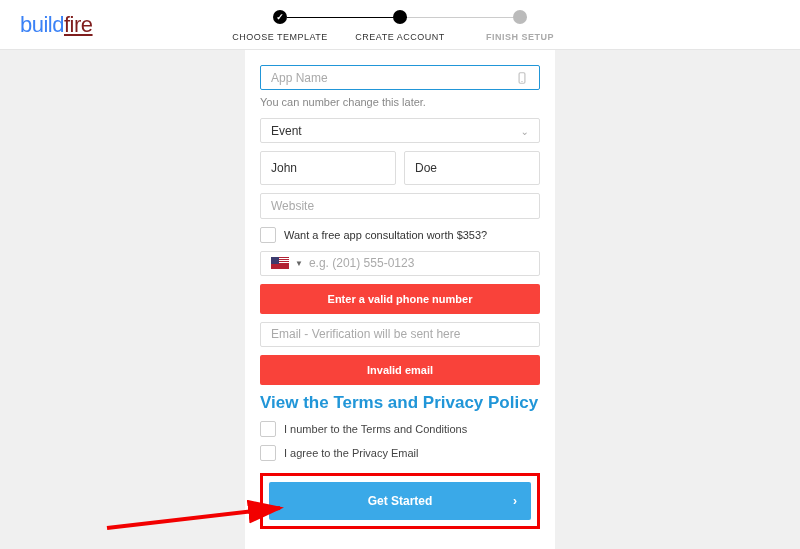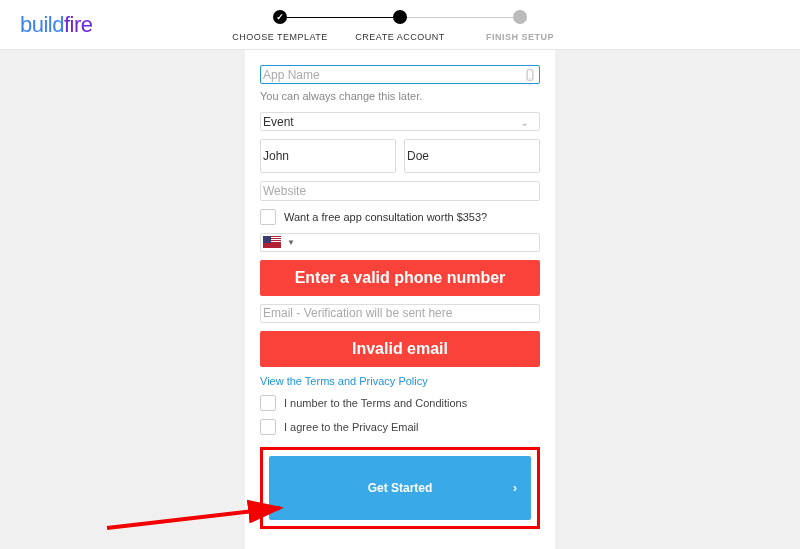--- a/index.html
+++ b/index.html
@@ -18,21 +18,21 @@
       display: flex;
       align-items: center;
       padding: 0 20px;
     }
     .logo {
       font-size: 22px;
       font-weight: 400;
       letter-spacing: -0.5px;
     }
     .logo .blue { color: #3b82f6; }
-    .logo .dark { color: #6d28d9; }
+    .logo .dark { color: #7f1d1d; text-decoration: underline; }
     .stepper {
       position: absolute;
       left: 50%;
       transform: translateX(-50%);
       display: flex;
       align-items: flex-end;
       top: 10px;
     }
     .step {
       display: flex;
@@ -87,21 +87,21 @@
       width: 310px;
       padding: 15px 15px 20px 15px;
       display: flex;
       flex-direction: column;
       gap: 8px;
     }
     .field {
       border: 1px solid #ddd;
       border-radius: 2px;
       height: 34px;
-      padding: 0 2px;
+      padding: 0 10px;
       font-size: 12px;
       color: #333;
       display: flex;
       align-items: center;
       width: 100%;
       background: #fff;
     }
     .field.highlight { border: 1px solid #2196d8; }
     .field input {
       border: none;
@@ -169,44 +169,44 @@
       width: 8px; height: 7px;
       background: #3c3b6e;
     }
     .flag-caret {
       font-size: 8px;
       color: #666;
     }
     .error-banner {
       background: #f9423a;
       color: #fff;
-      font-size: 16px;
+      font-size: 11px;
       font-weight: 600;
       text-align: center;
       padding: 9px 14px;
       border-radius: 2px;
     }
     .link {
       color: #2196d8;
-      font-size: 11px;
+      font-size: 17px;
       text-decoration: none;
-      font-weight: 400;
+      font-weight: 700;
     }
     .cta-wrap {
       border: 3px solid #f20000;
       padding: 6px;
       margin-top: 4px;
     }
     .cta {
       background: #3aa9e8;
       color: #fff;
       font-size: 12px;
       font-weight: 600;
       text-align: center;
-      padding: 25px 0;
+      padding: 12px 0;
       border-radius: 2px;
       position: relative;
       cursor: pointer;
     }
     .cta .chev-r {
       position: absolute;
       right: 14px;
       top: 50%;
       transform: translateY(-50%);
       font-size: 12px;
@@ -252,21 +252,21 @@
 <div class="page-body">
   <div class="form-card">
 
     <div class="field highlight">
       <input type="text" placeholder="App Name" style="">
       <svg class="right-icon" viewBox="0 0 24 24" fill="none" stroke="#666" stroke-width="2">
           <rect x="7" y="3" width="10" height="18" rx="2"></rect>
           <line x1="11" y1="18" x2="13" y2="18"></line>
         </svg>
     </div>
-    <div class="hint">You can always change this later.</div>
+    <div class="hint">You can number change this later.</div>
 
     <div class="field select-field">
       <span>Event</span>
       <span class="chev">⌄</span>
     </div>
 
     <div class="row-2">
       <div class="field">
         <input type="text" value="John" style="">
       </div>
@@ -280,20 +280,21 @@
     </div>
 
     <div class="check-row">
       <div class="checkbox"></div>
       <span>Want a free app consultation worth $353?</span>
     </div>
 
     <div class="field phone-field">
       <div class="flag"></div>
       <span class="flag-caret">▼</span>
+      <input type="text" placeholder="e.g. (201) 555-0123" style="">
     </div>
 
     <div class="error-banner">Enter a valid phone number</div>
 
     <div class="field">
       <input type="text" placeholder="Email - Verification will be sent here" style="">
     </div>
 
     <div class="error-banner">Invalid email</div>
 

